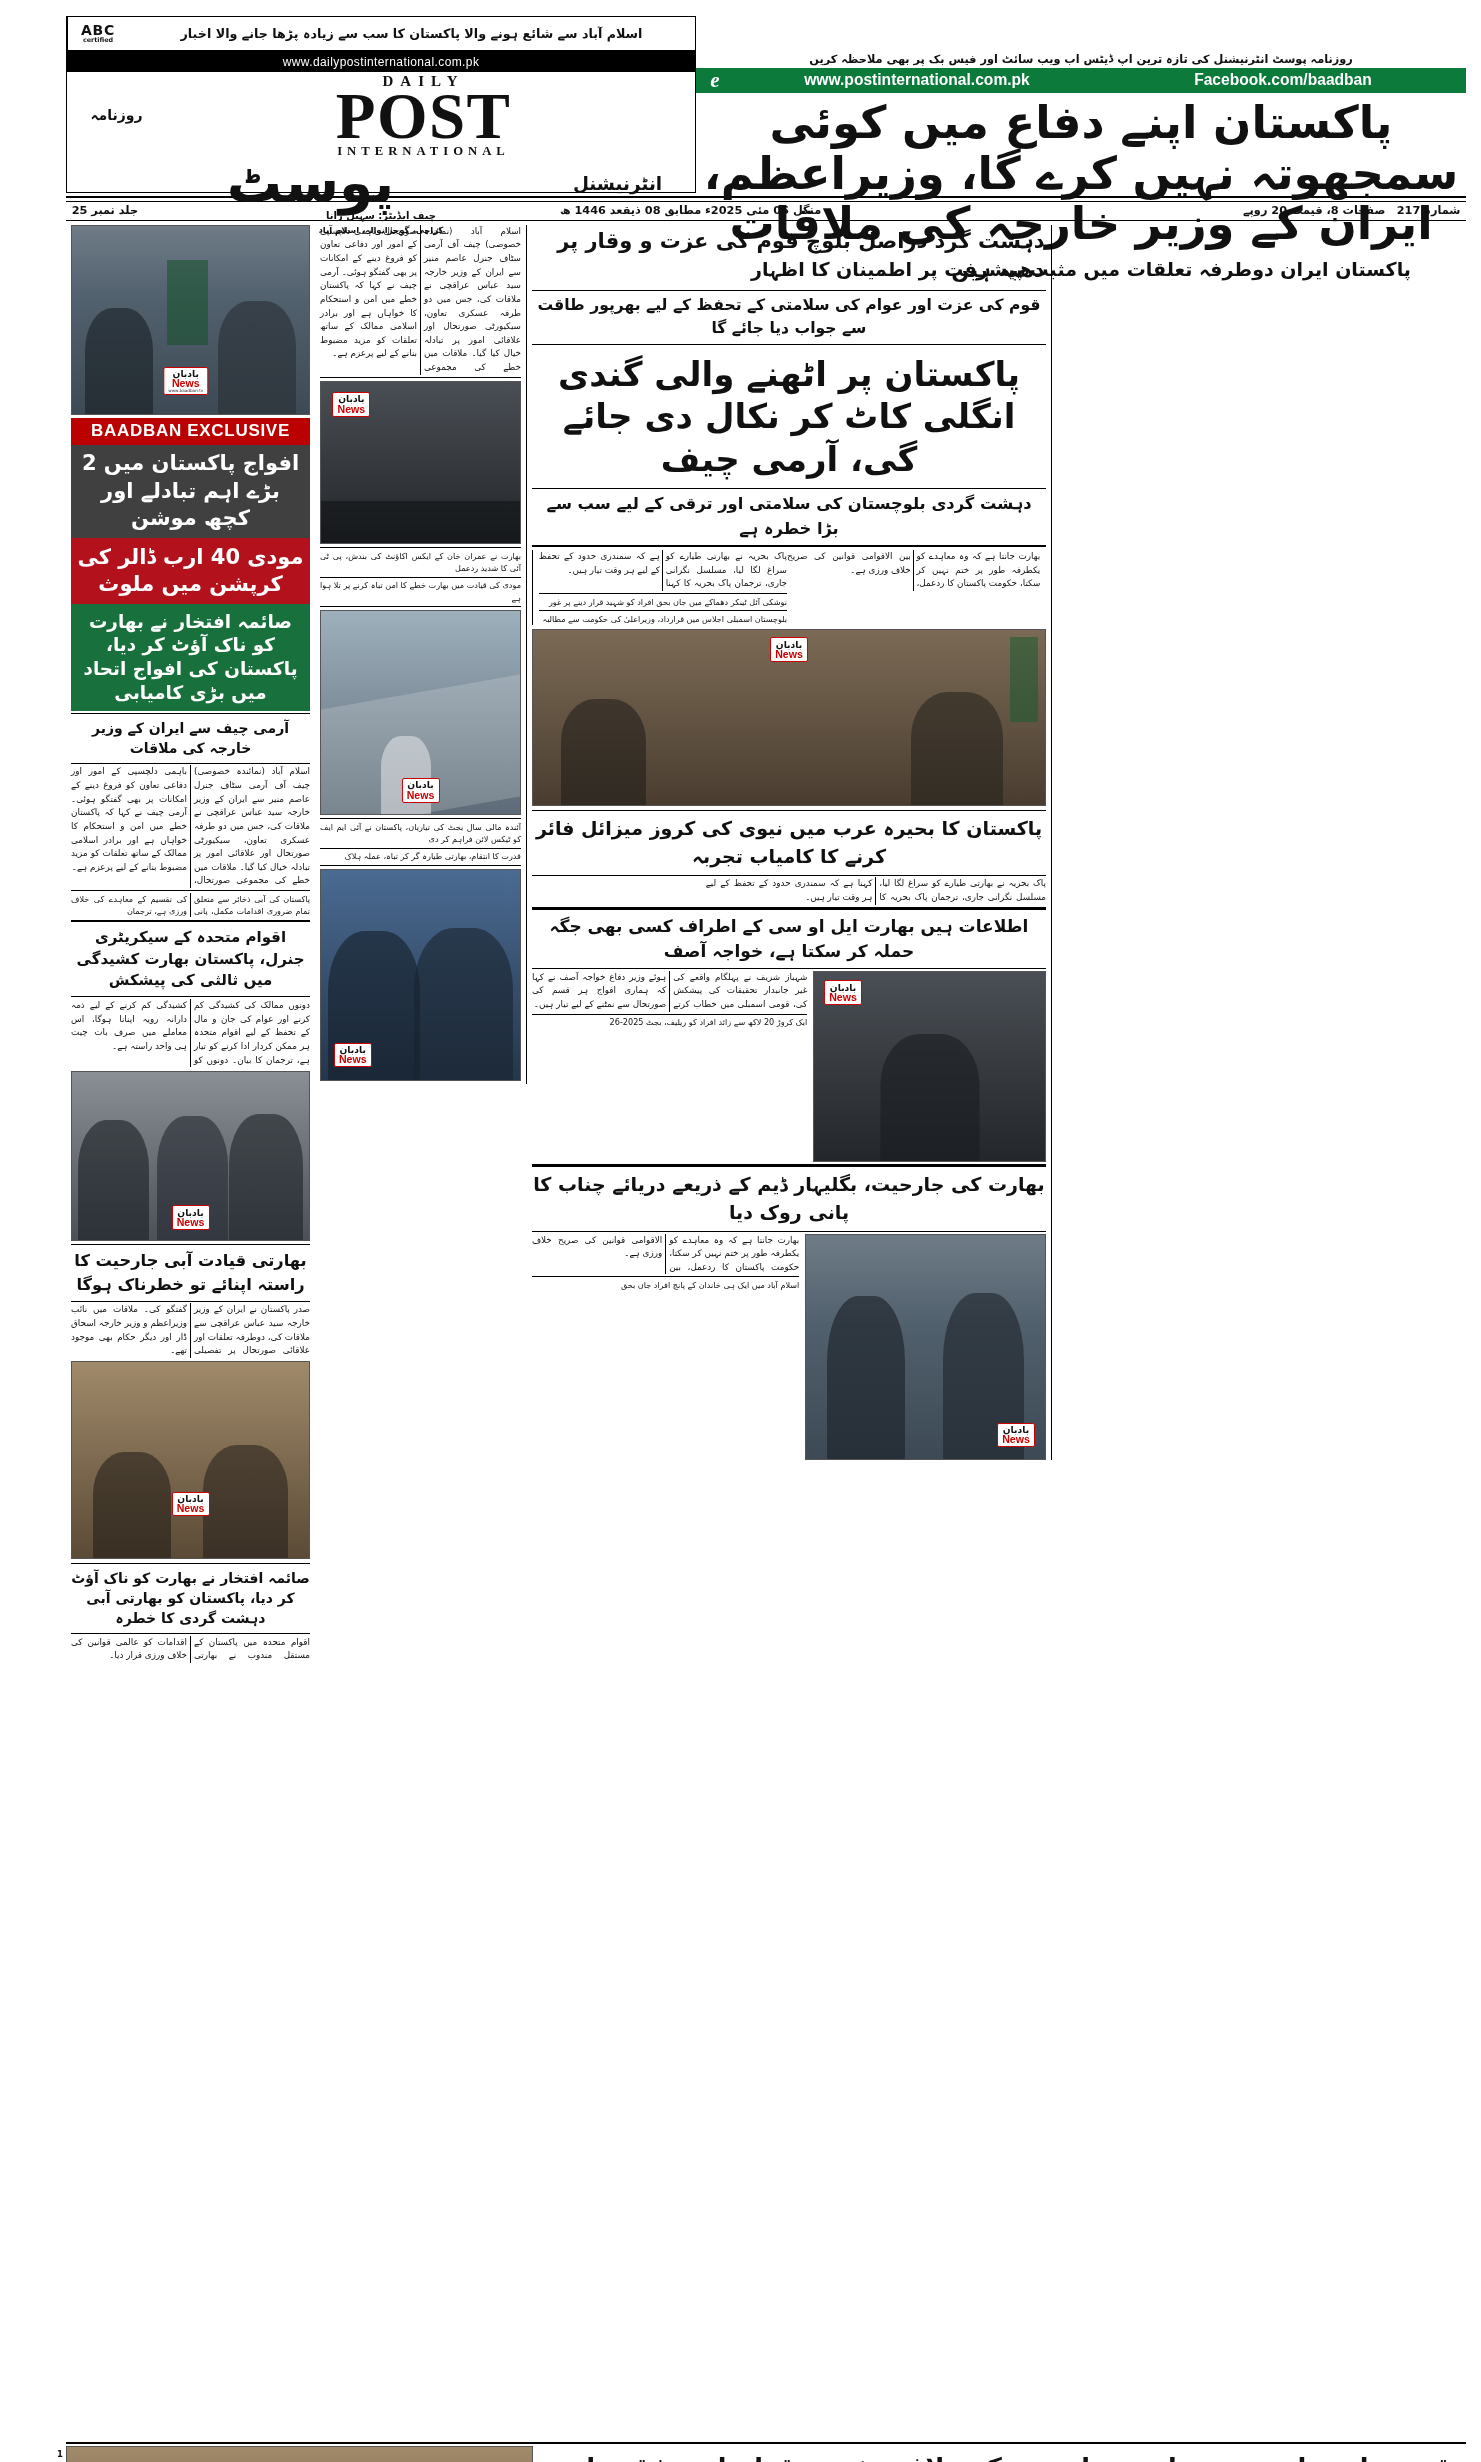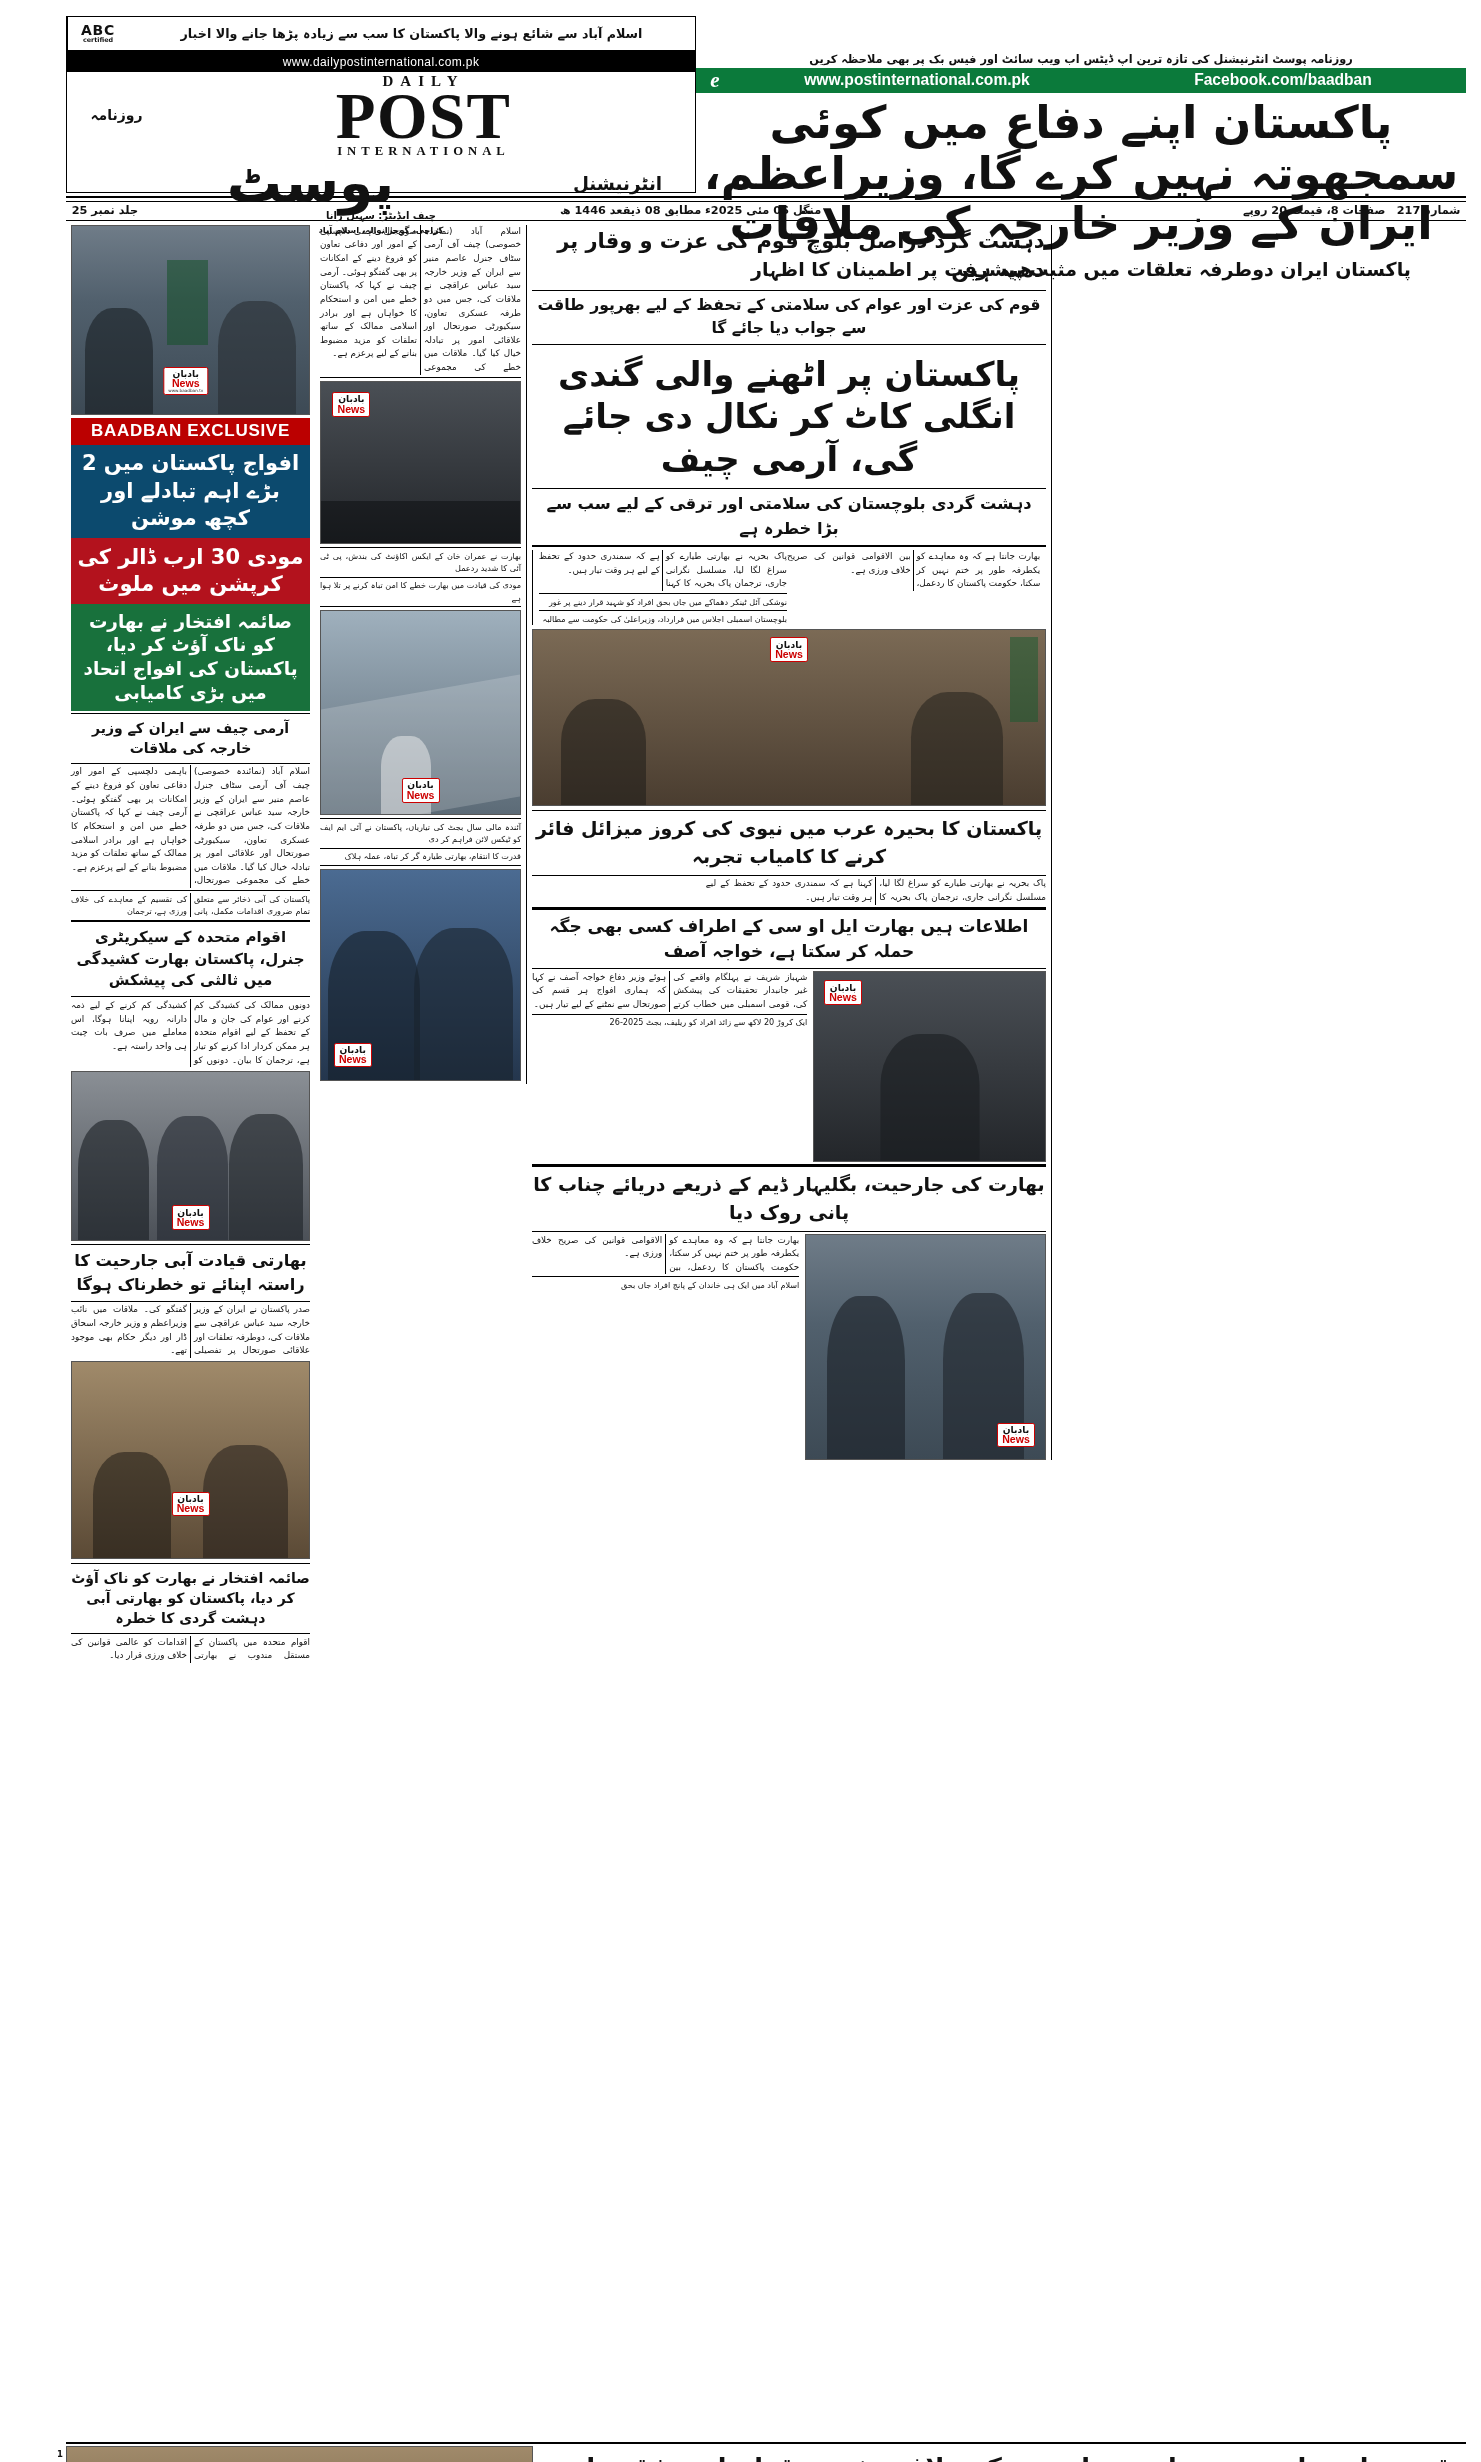--- a/index.html
+++ b/index.html
@@ -159,25 +159,25 @@
         <div style="position:absolute;left:40%;top:18%;width:41px;height:85px;background:rgba(20,80,40,.55);"></div>
         <div class="badban" style="left:48%;bottom:18.4px;transform:translateX(-50%);">
           <div class="b1">بادبان</div>
           <div class="b2">News</div>
           <div class="b3">www.baadban.tv</div>
         </div>
       </div>
 
       <div class="excl-bar">BAADBAN  EXCLUSIVE</div>
 
-      <div class="color-band" style="background:#0c4a6e;">
+      <div class="color-band" style="background:#404040;">
         <span>افواج پاکستان میں 2 بڑے اہم تبادلے اور کچھ موشن</span>
       </div>
       <div class="color-band" style="background:#b3121d;">
-        <span>مودی 30 ارب ڈالر کی کرپشن میں ملوث</span>
+        <span>مودی 40 ارب ڈالر کی کرپشن میں ملوث</span>
       </div>
       <div class="color-band" style="background:#18713c; font-size:18.4px;">
         <span>صائمہ افتخار نے بھارت کو ناک آؤٹ کر دیا، پاکستان کی افواج اتحاد میں بڑی کامیابی</span>
       </div>
 
       <div class="hr2"></div>
       <div class="art-head">آرمی چیف سے ایران کے وزیر خارجہ کی ملاقات</div>
       <div class="hr2"></div>
       <div class="body-text" style="column-count:2; column-gap:7px; column-rule:0.7px solid #000;">اسلام آباد (نمائندہ خصوصی) چیف آف آرمی سٹاف جنرل عاصم منیر سے ایران کے وزیر خارجہ سید عباس عراقچی نے ملاقات کی، جس میں دو طرفہ عسکری تعاون، سیکیورٹی صورتحال اور علاقائی امور پر تبادلہ خیال کیا گیا۔ ملاقات میں خطے کی مجموعی صورتحال، باہمی دلچسپی کے امور اور دفاعی تعاون کو فروغ دینے کے امکانات پر بھی گفتگو ہوئی۔ آرمی چیف نے کہا کہ پاکستان خطے میں امن و استحکام کا خواہاں ہے اور برادر اسلامی ممالک کے ساتھ تعلقات کو مزید مضبوط بنانے کے لیے پرعزم ہے۔</div>
 

